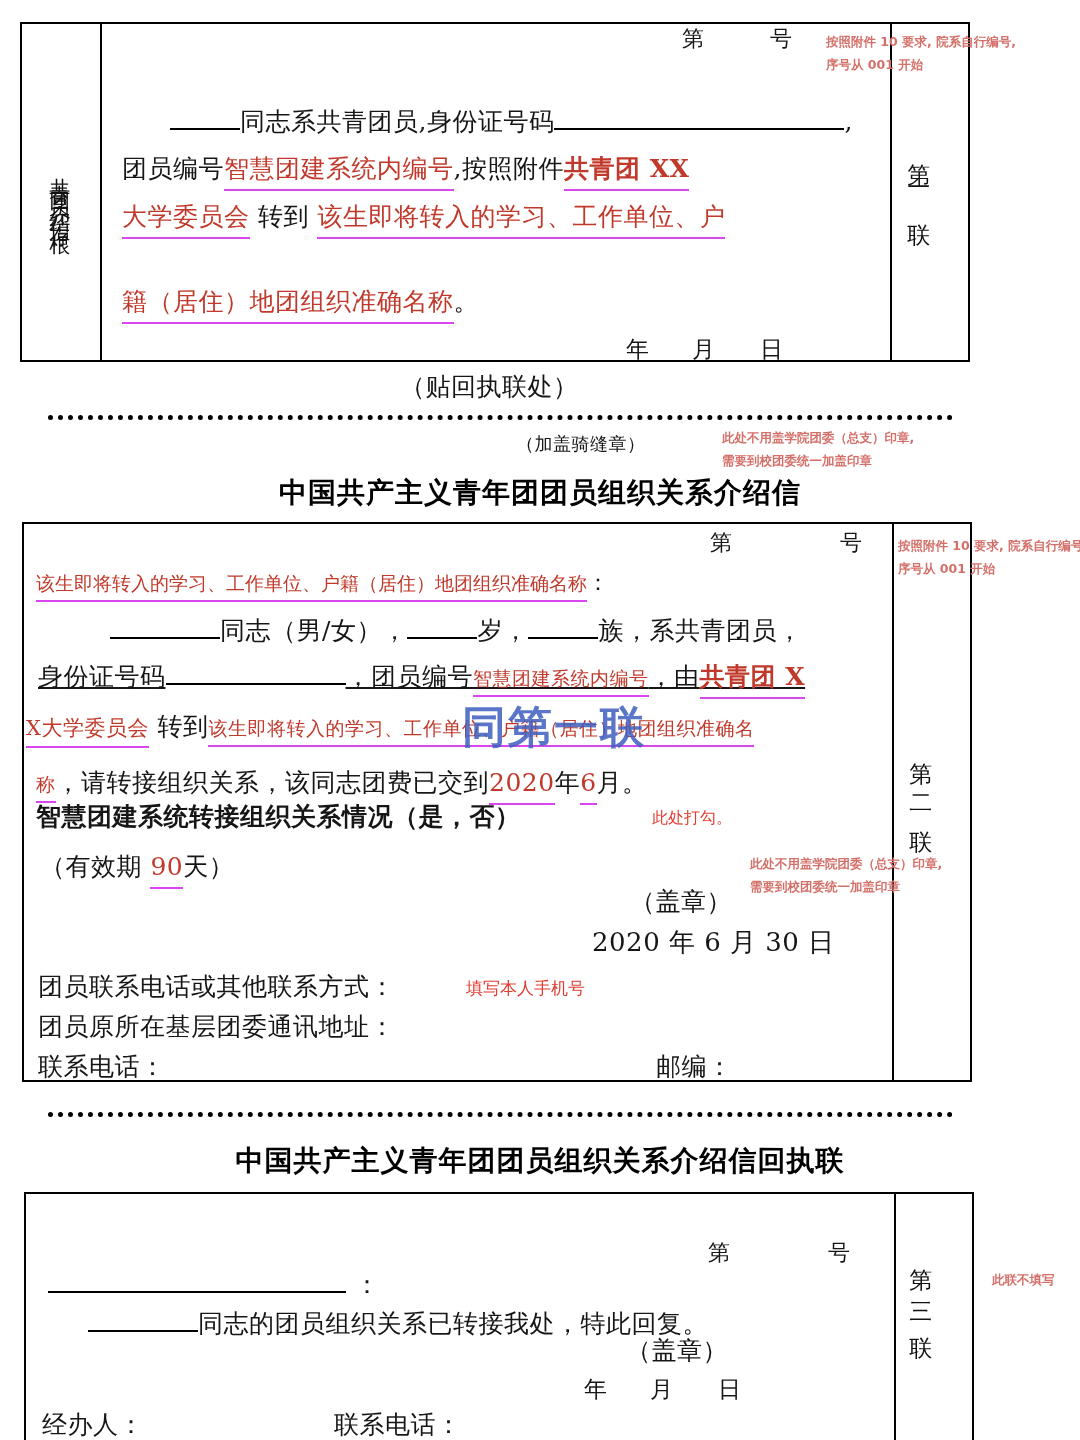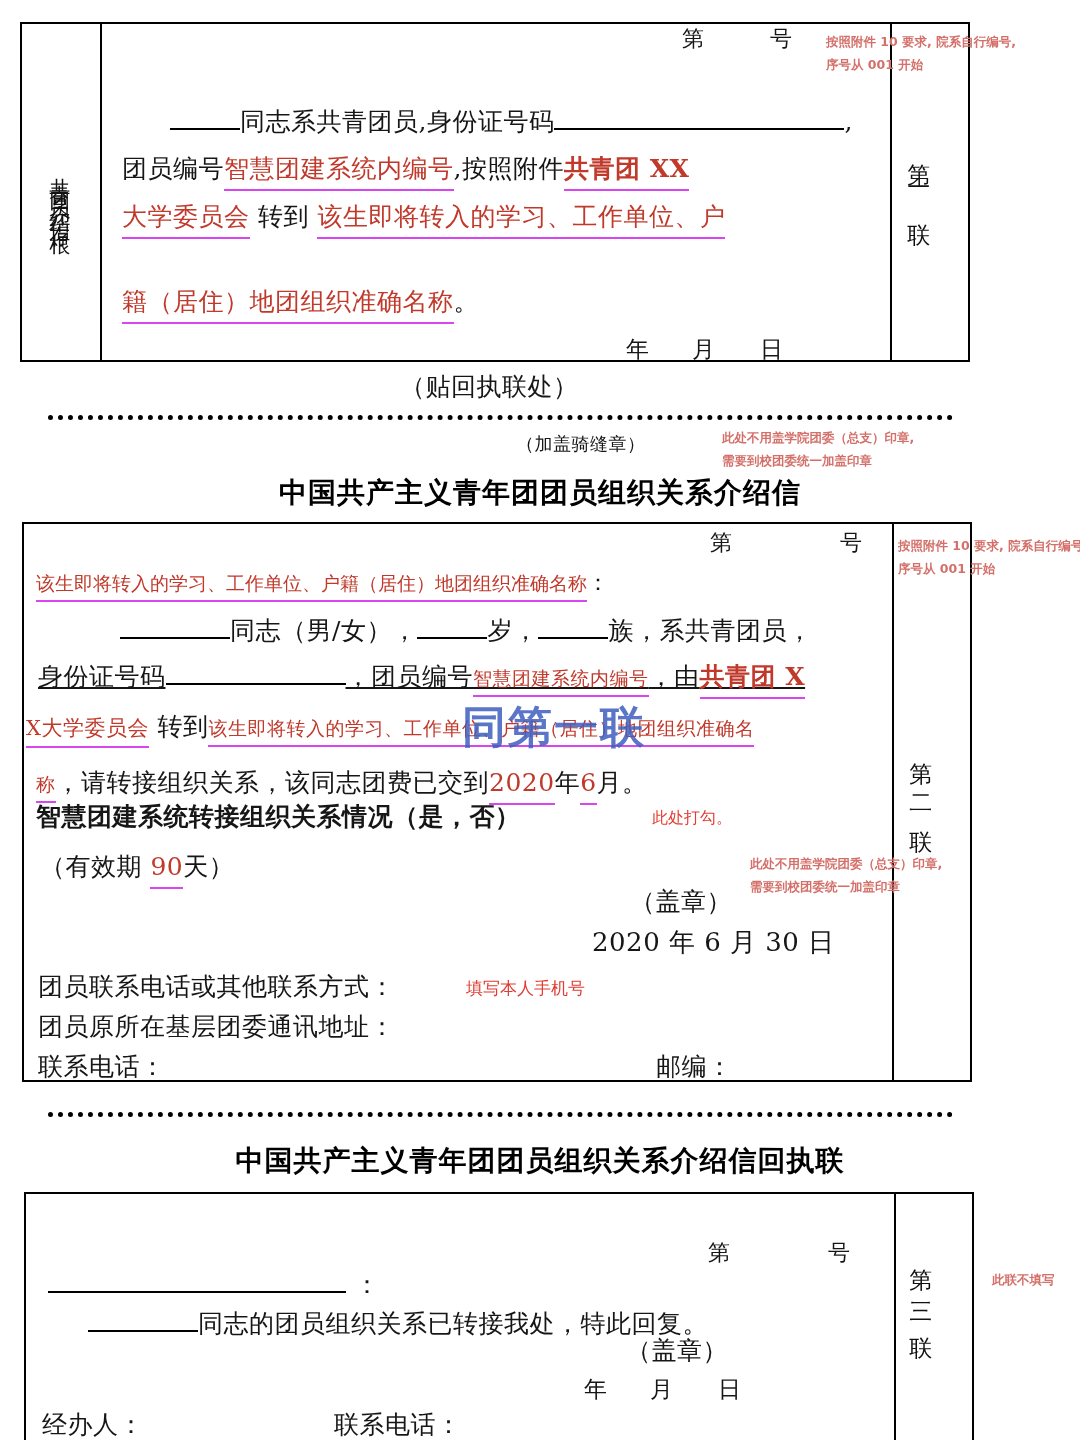--- a/index.html
+++ b/index.html
@@ -185,21 +185,21 @@
 
   <div class="note clip" style="left:898px; top:534px; width:182px;">
     <div>按照附件 10 要求, 院系自行编号,</div>
     <div>序号从 001 开始</div>
   </div>
 
   <div class="ln" style="left:36px; top:568px;">
     <span class="red-u" style="font-size:19px;">该生即将转入的学习、工作单位、户籍（居住）地团组织准确名称</span><span class="body-txt" style="font-size:22px;">：</span>
   </div>
 
-  <div class="ln body-txt" style="left:120px; top:614px;">
+  <div class="ln body-txt" style="left:110px; top:614px;">
     <span class="blank-m"></span><span>同志（男/女），</span><span class="blank-s"></span><span>岁，</span><span class="blank-s"></span><span>族，系共青团员，</span>
   </div>
 
   <div class="ln body-txt" style="left:38px; top:660px;text-decoration:underline;">
     <span>身份证号码</span><span class="blank-l"></span><span>，团员编号</span><span class="red-u" style="font-size:19px;">智慧团建系统内编号</span><span>，由</span><span class="red-u bold">共青团 X</span>
   </div>
 
   <div class="ln body-txt" style="left:26px; top:710px;">
     <span class="red-u" style="font-size:21px;">X大学委员会</span>
     <span>转到</span><span class="red-u" style="font-size:19px;">该生即将转入的学习、工作单位、户籍（居住）地团组织准确名</span>

